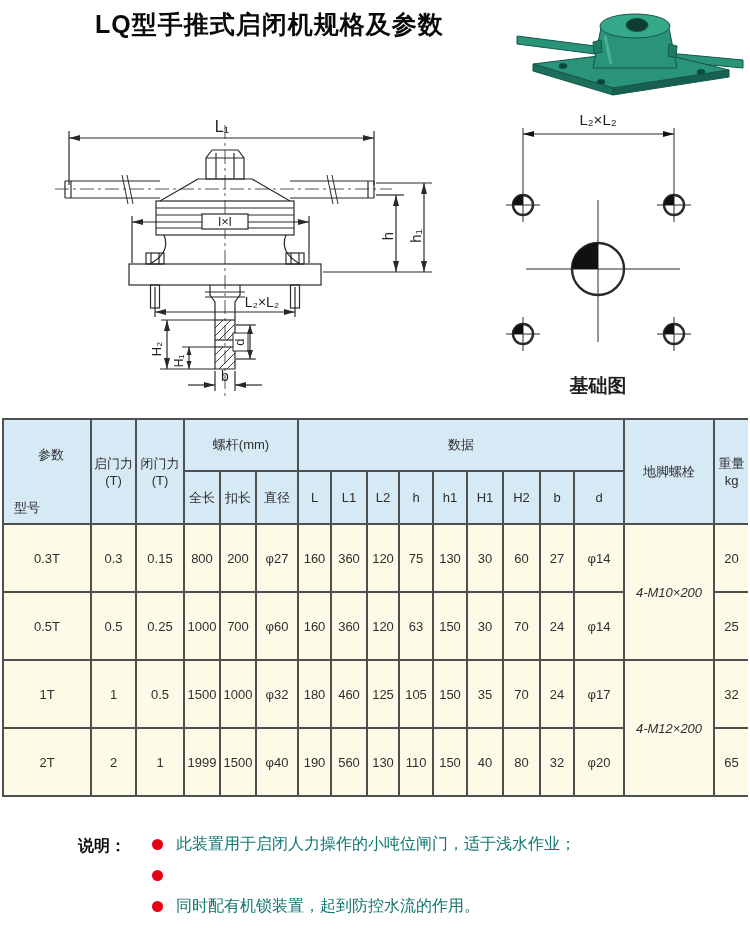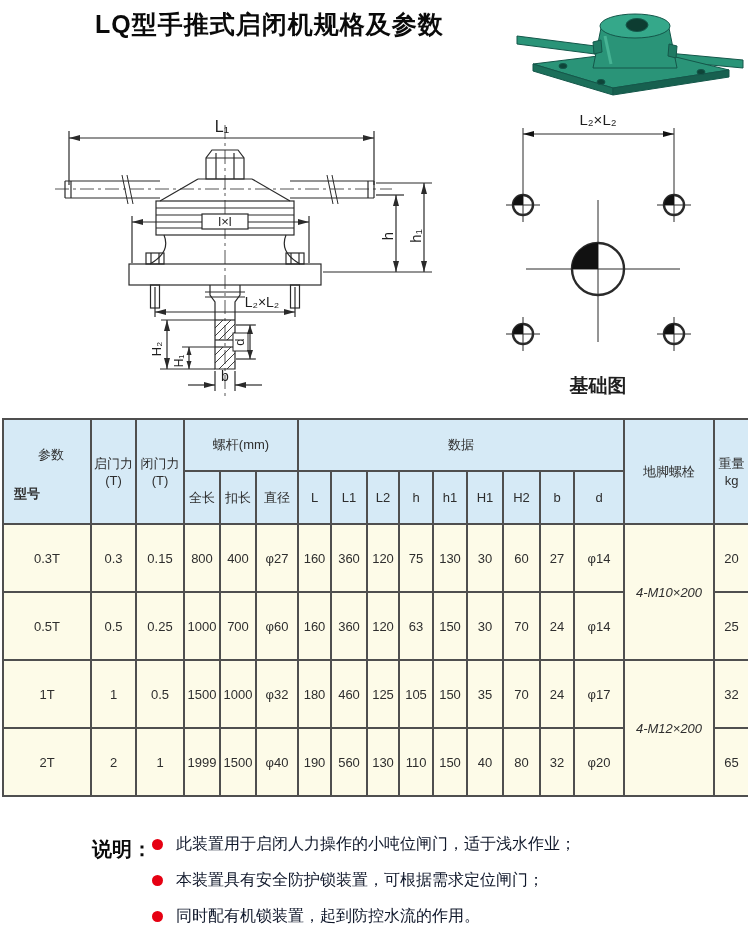--- a/index.html
+++ b/index.html
@@ -15,31 +15,31 @@
   
   .spec-table{position:absolute;left:2px;top:418px;border-collapse:collapse;table-layout:fixed;width:746px;}
   .spec-table th,.spec-table td{border:2px solid #4f4f4f;text-align:center;vertical-align:middle;
       font-size:13px;font-weight:normal;color:#2e2e2e;padding:0;overflow:hidden;}
   .spec-table th{background:#d6eaf6;}
   .spec-table td{background:#fdfbe8;}
   .hrow1{height:52px;} .hrow2{height:53px;} .drow{height:68px;}
   .diag{position:relative;background:
       linear-gradient(to bottom right,rgba(0,0,0,0) calc(50% - 1px),#4f4f4f calc(50% - 1px),#4f4f4f calc(50% + 1px),rgba(0,0,0,0) calc(50% + 1px)),#d6eaf6;}
   .diag .top-lab{position:absolute;right:26px;top:26px;}
-  .diag .bot-lab{position:absolute;left:10px;bottom:20px;font-weight:bold;}
+  .diag .bot-lab{position:absolute;left:10px;bottom:6px;}
   .two-line span{display:block;line-height:17px;}
   .anchor-cell{vertical-align:bottom;font-style:italic;}
   .anchor-cell .inner{height:68px;display:flex;align-items:center;justify-content:center;}
   
   .notes{position:absolute;left:78px;top:834px;display:flex;}
-  .notes-label{font-size:20px;font-weight:bold;color:#0a0a0a;width:74px;flex:0 0 74px;margin-top:2px;text-align:right;}
+  .notes-label{font-size:16px;font-weight:bold;color:#0a0a0a;width:74px;flex:0 0 74px;margin-top:2px;}
   .notes ul{list-style:none;margin:0;padding:0;display:flex;flex-direction:column;gap:15px;}
   .notes li{display:flex;align-items:center;gap:13px;}
   .bullet{width:11px;height:11px;border-radius:50%;background:#e60012;flex:0 0 11px;}
-  .note-text{font-size:16px;color:#0f172a;}
+  .note-text{font-size:16px;color:#0f766e;}
 </style>
 </head>
 <body>
 
 <div class="page">
 
   <div class="title">LQ型手推式启闭机规格及参数</div>
 
   <svg class="photo" viewBox="0 0 245 100">
     <g stroke="#14574a" stroke-width="1">
@@ -267,21 +267,21 @@
       <th>H1</th>
       <th>H2</th>
       <th>b</th>
       <th>d</th>
     </tr>
     <tr class="drow">
       <td>0.3T</td>
       <td>0.3</td>
       <td>0.15</td>
       <td>800</td>
-      <td>400</td>
+      <td>200</td>
       <td>φ27</td>
       <td>160</td>
       <td>360</td>
       <td>120</td>
       <td>75</td>
       <td>130</td>
       <td>30</td>
       <td>60</td>
       <td>27</td>
       <td>φ14</td>
@@ -352,21 +352,20 @@
 
   <div class="notes">
     <span class="notes-label">说明：</span>
     <ul>
       <li>
         <span class="bullet"></span>
         <span class="note-text">此装置用于启闭人力操作的小吨位闸门，适于浅水作业；</span>
       </li>
       <li>
         <span class="bullet"></span>
-        <span class="note-text">本装置具有安全防护锁装置，可根据需求定位闸门；</span>
       </li>
       <li>
         <span class="bullet"></span>
         <span class="note-text">同时配有机锁装置，起到防控水流的作用。</span>
       </li>
     </ul>
   </div>
 
 </div>
 

